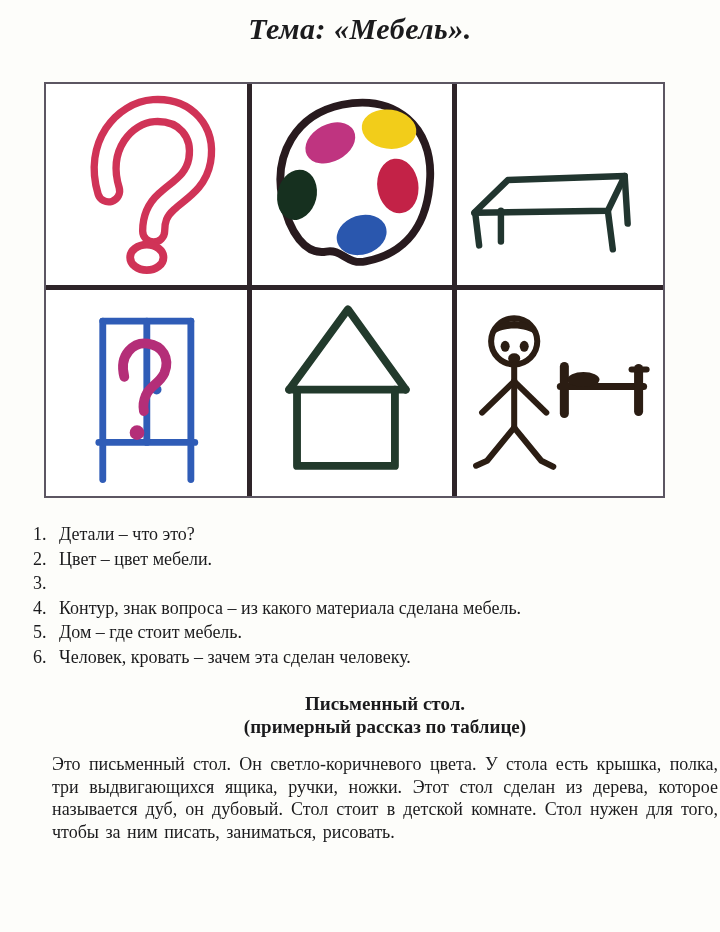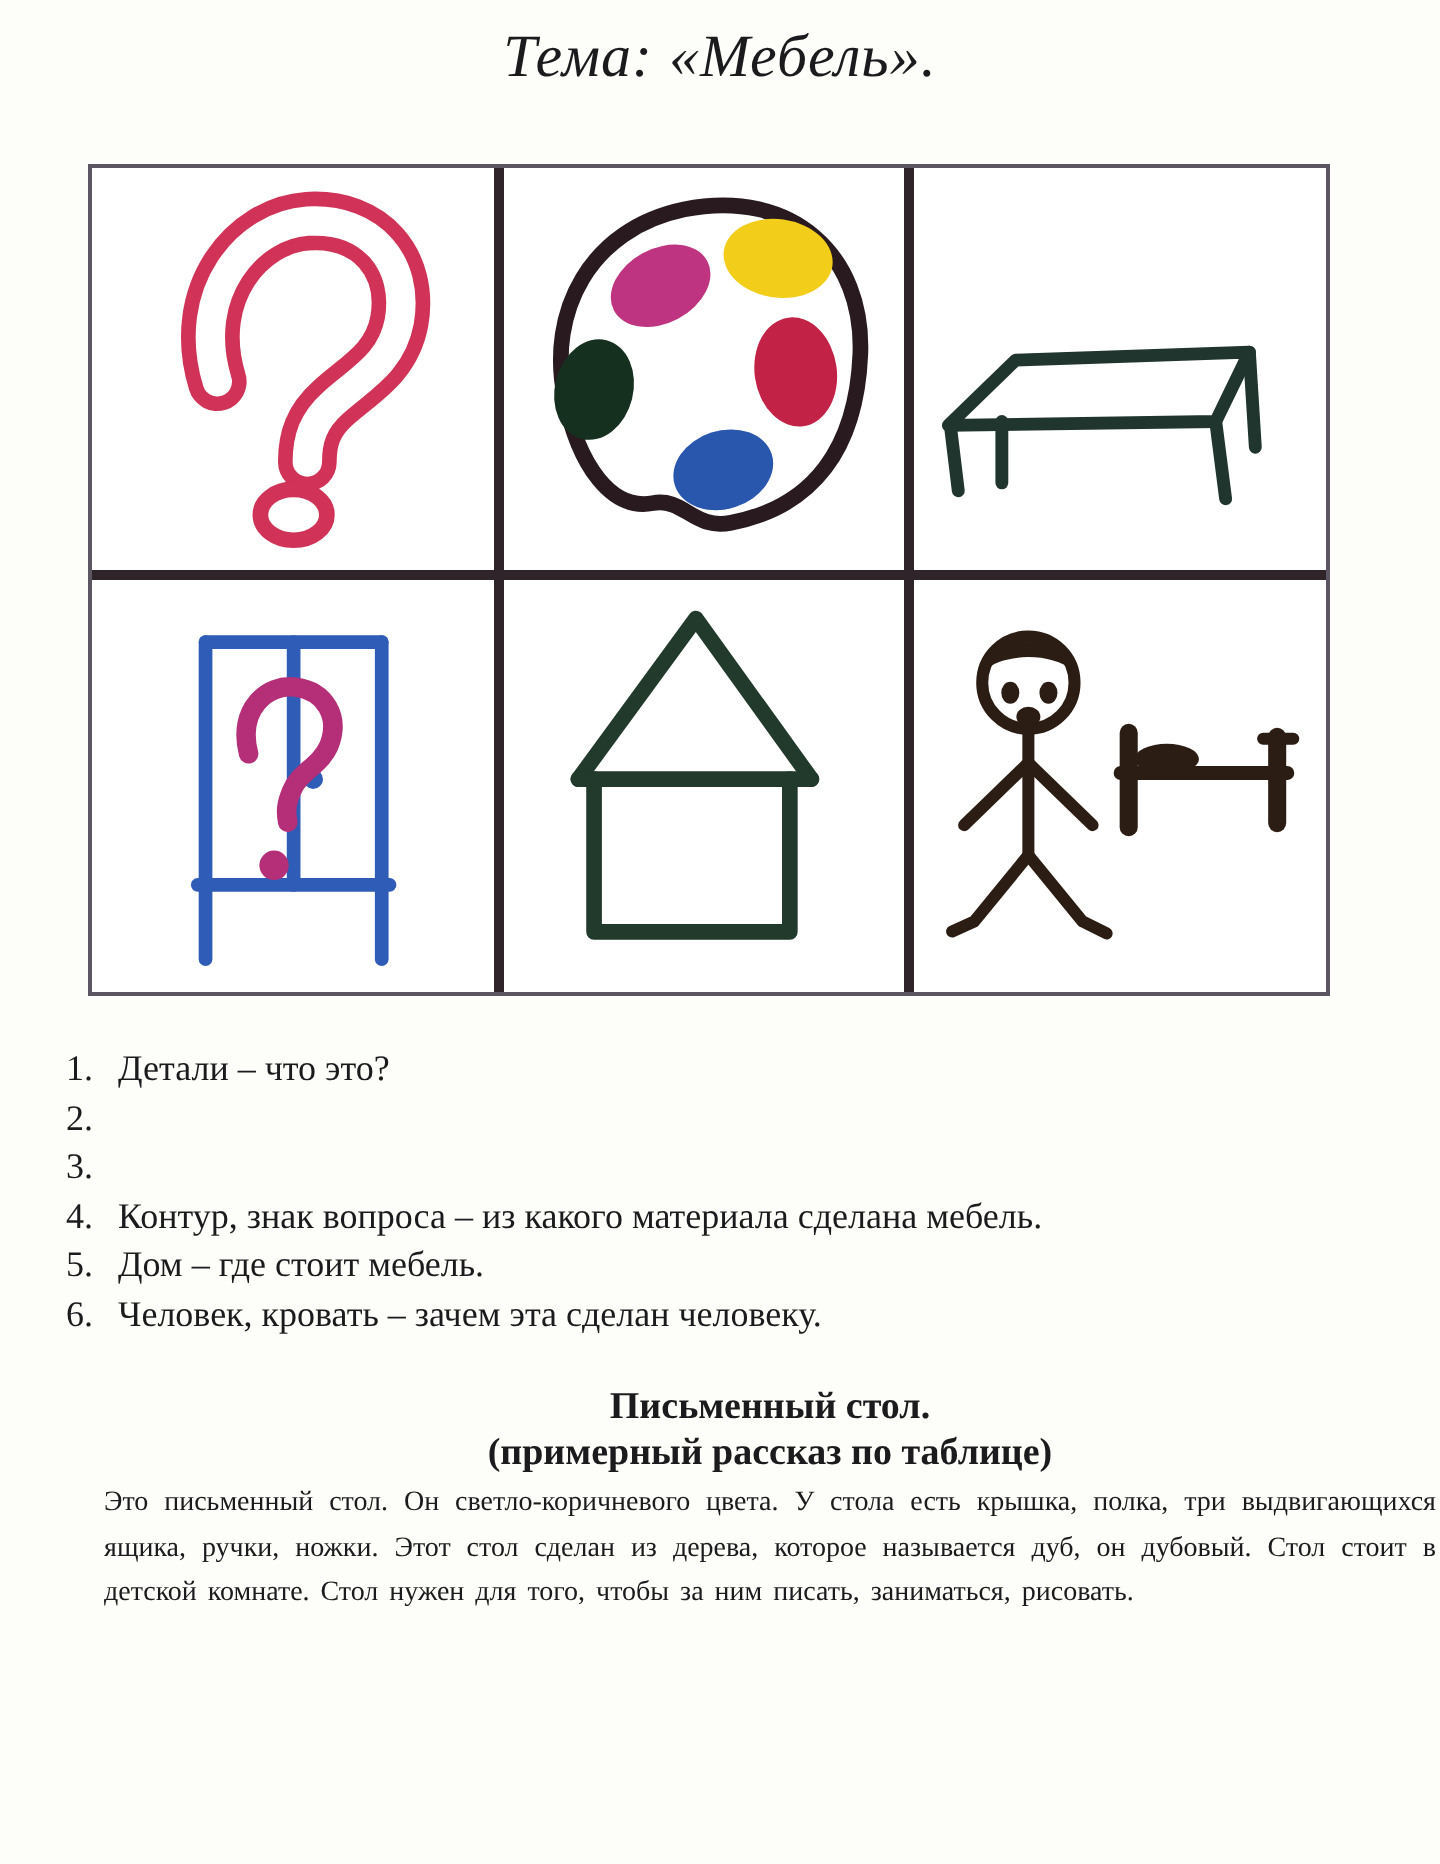--- a/index.html
+++ b/index.html
@@ -22,21 +22,21 @@
   }
   *{margin:0;padding:0;box-sizing:border-box;}
   html,body{background:#e9e9e9;}
   body{font-family:"Liberation Serif","DejaVu Serif",serif;color:var(--text);}
   .sheet{
     position:relative;width:720px;height:932px;margin:0 auto;
     background:var(--paper);overflow:hidden;
   }
   .page-title{
     position:absolute;top:12px;left:0;width:100%;
-    text-align:center;font-size:30px;font-weight:normal;font-style:italic;
+    text-align:center;font-size:30px;font-weight:bold;font-style:italic;
     letter-spacing:0.5px;
   }
   .symbol-grid{
     position:absolute;left:44px;top:82px;width:621px;height:416px;
     border:2px solid var(--frame);
     display:grid;
     grid-template-columns:1fr 1fr 1fr;
     grid-template-rows:1fr 1fr;
     background:#fff;
   }
@@ -74,21 +74,21 @@
     list-style:none;font-size:18px;line-height:21.5px;
   }
   .legend li{display:flex;margin-bottom:3px;}
   .legend .num{width:26px;flex:0 0 26px;}
 
   .story{position:absolute;left:52px;top:692px;width:666px;}
   .story-heading,.story-subheading{
     text-align:center;font-weight:bold;font-size:19px;line-height:23px;
   }
   .story-body{
-    margin-top:3px;font-size:14px;line-height:22.5px;
+    margin-top:15px;font-size:18px;line-height:22.5px;
     text-align:justify;word-spacing:2px;
   }
 </style>
 </head>
 <body>
 
 <div class="sheet">
 
   <h1 class="page-title">Тема: «Мебель».</h1>
 
@@ -166,20 +166,21 @@
 
   </div>
 
   <ol class="legend">
     <li>
       <span class="num">1.</span>
       <span>Детали – что это?</span>
     </li>
     <li>
       <span class="num">2.</span>
+      <span>Цвет – цвет мебели.</span>
     </li>
     <li>
       <span class="num">3.</span>
     </li>
     <li>
       <span class="num">4.</span>
       <span>Контур, знак вопроса – из какого материала сделана мебель.</span>
     </li>
     <li>
       <span class="num">5.</span>

